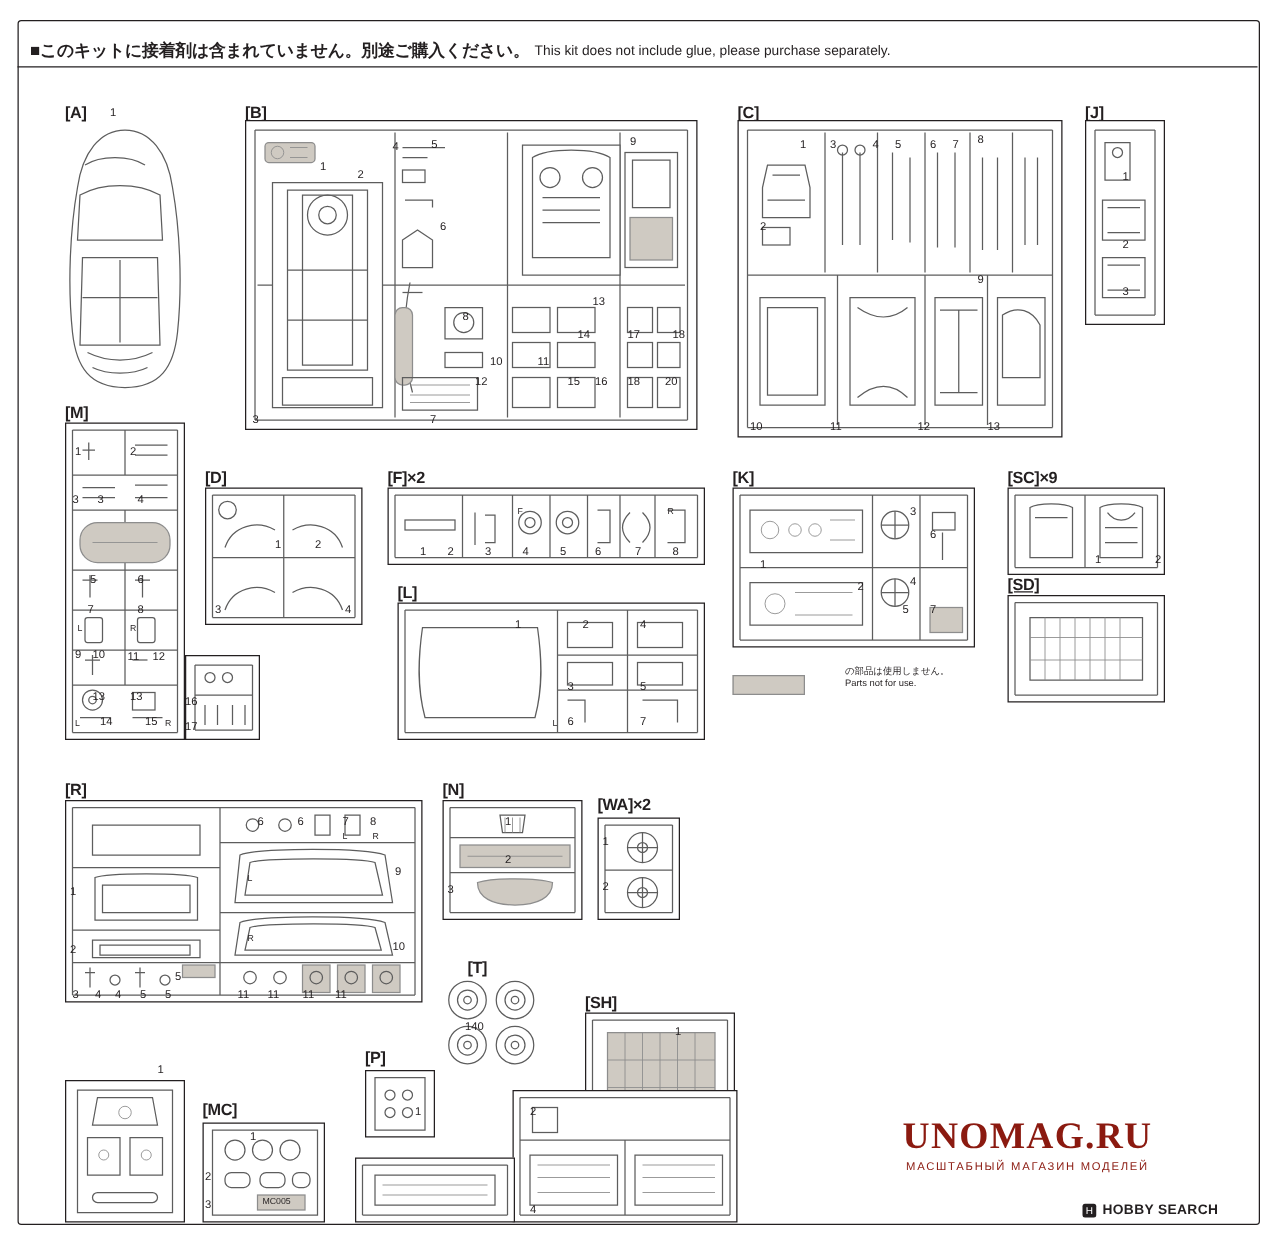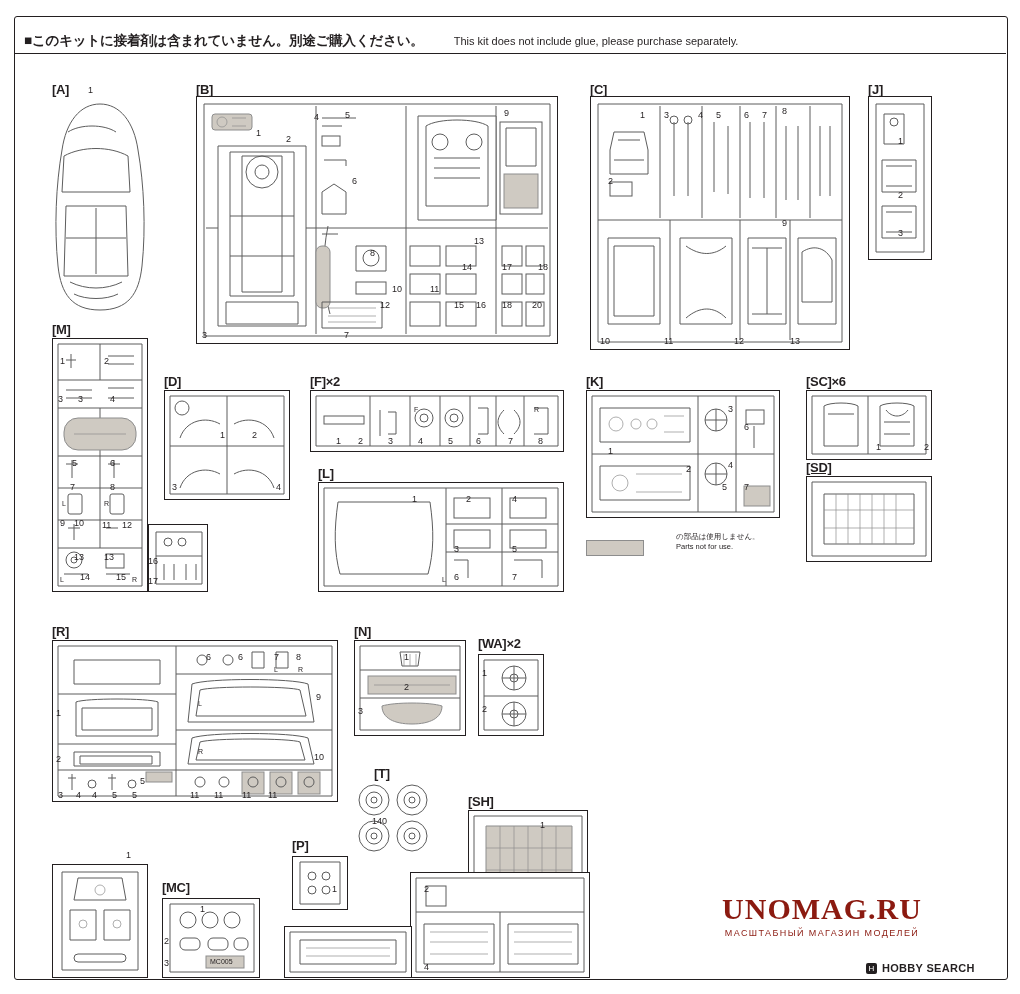--- a/index.html
+++ b/index.html
@@ -5,21 +5,21 @@
   html,body{margin:0;padding:0;background:#ffffff;}
   body{width:1020px;height:994px;font-family:"Liberation Sans",sans-serif;color:#231f20;}
   #page{position:relative;width:1020px;height:994px;overflow:hidden;}
 
   
   .frame{position:absolute;left:14px;top:16px;width:992px;height:962px;border:1.5px solid #231f20;border-radius:3px;}
 
   
   .notice{position:absolute;left:14px;top:28px;width:992px;height:26px;border-bottom:1.5px solid #231f20;box-sizing:border-box;display:flex;align-items:center;padding-left:10px;}
   .notice .jp{font-size:13.5px;font-weight:bold;letter-spacing:-0.2px;}
-  .notice .en{font-size:11px;margin-left:30px;}
+  .notice .en{font-size:11px;margin-left:4px;}
 
   
   .box{position:absolute;border:1px solid #231f20;box-sizing:border-box;background:#fff;}
   .lbl{position:absolute;font-size:13px;font-weight:bold;letter-spacing:-0.3px;white-space:nowrap;}
   .num{position:absolute;font-size:9px;}
   .tiny{position:absolute;font-size:7px;}
   .shade{position:absolute;background:#cfcac2;border:1px solid #8d8d8d;box-sizing:border-box;}
 
   svg{position:absolute;left:0;top:0;overflow:visible;}
   .ln{stroke:#5d5d5d;stroke-width:1;fill:none;}
@@ -346,21 +346,21 @@
   <div class="num" style="left:722px;top:482px;">5</div>
   <div class="num" style="left:744px;top:422px;">6</div>
   <div class="num" style="left:744px;top:482px;">7</div>
 
   <div class="shade" style="left:586px;top:540px;width:58px;height:16px;"></div>
   <div class="legend" style="left:676px;top:532px;">
     <div>の部品は使用しません。</div>
     <div>Parts not for use.</div>
   </div>
 
-  <div class="lbl" style="left:806px;top:374px;">[SC]×6</div>
+  <div class="lbl" style="left:806px;top:374px;">[SC]×9</div>
   <div class="box" style="left:806px;top:390px;width:126px;height:70px;"></div>
   <svg width="126" height="70" style="left:806px;top:390px;">
     <path class="ln" d="M6,6 L120,6 M6,6 L6,64 M6,64 L120,64 M120,6 L120,64 M62,6 L62,64"></path>
     <path class="lnf" d="M18,16 C24,12 46,12 52,16 L52,56 L18,56 Z"></path>
     <path class="ln" d="M22,24 L48,24"></path>
     <path class="lnf" d="M74,16 C80,12 102,12 108,16 L108,56 L74,56 Z"></path>
     <path class="ln" d="M80,20 C86,28 96,28 102,20 M78,32 L104,32 M78,44 L104,44"></path>
   </svg>
   <div class="num" style="left:876px;top:442px;">1</div>
   <div class="num" style="left:924px;top:442px;">2</div>

